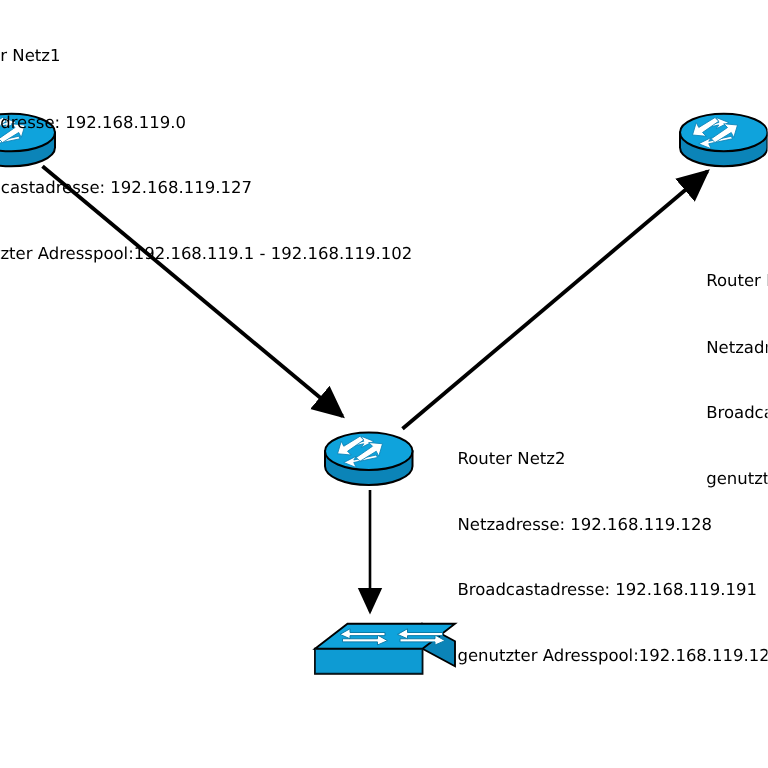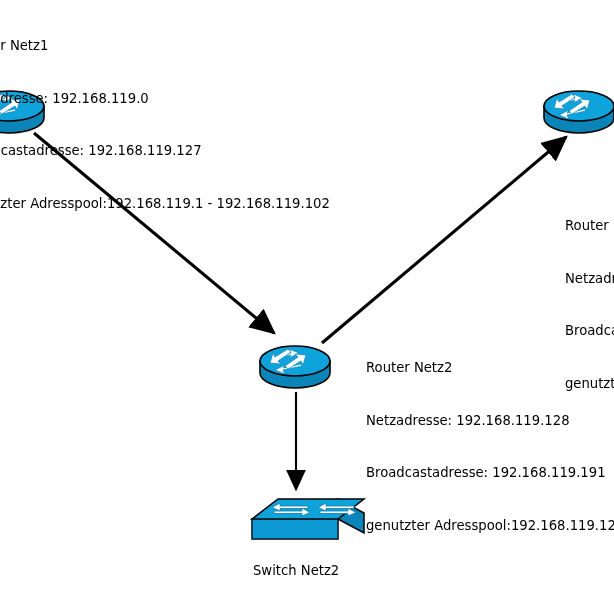--- a/index.html
+++ b/index.html
@@ -180,15 +180,14 @@
     <span class="line">genutzter</span>
   </div>
 
   <div class="textblock" id="block-netz2">
     <span class="line">Router Netz2</span>
     <span class="line">Netzadresse: 192.168.119.128</span>
     <span class="line">Broadcastadresse: 192.168.119.191</span>
     <span class="line">genutzter Adresspool:192.168.119.129</span>
   </div>
 
-  <div class="node-label" id="label-switch2">Switch Netz2</div>
 
 </div>
 
 </body></html>

